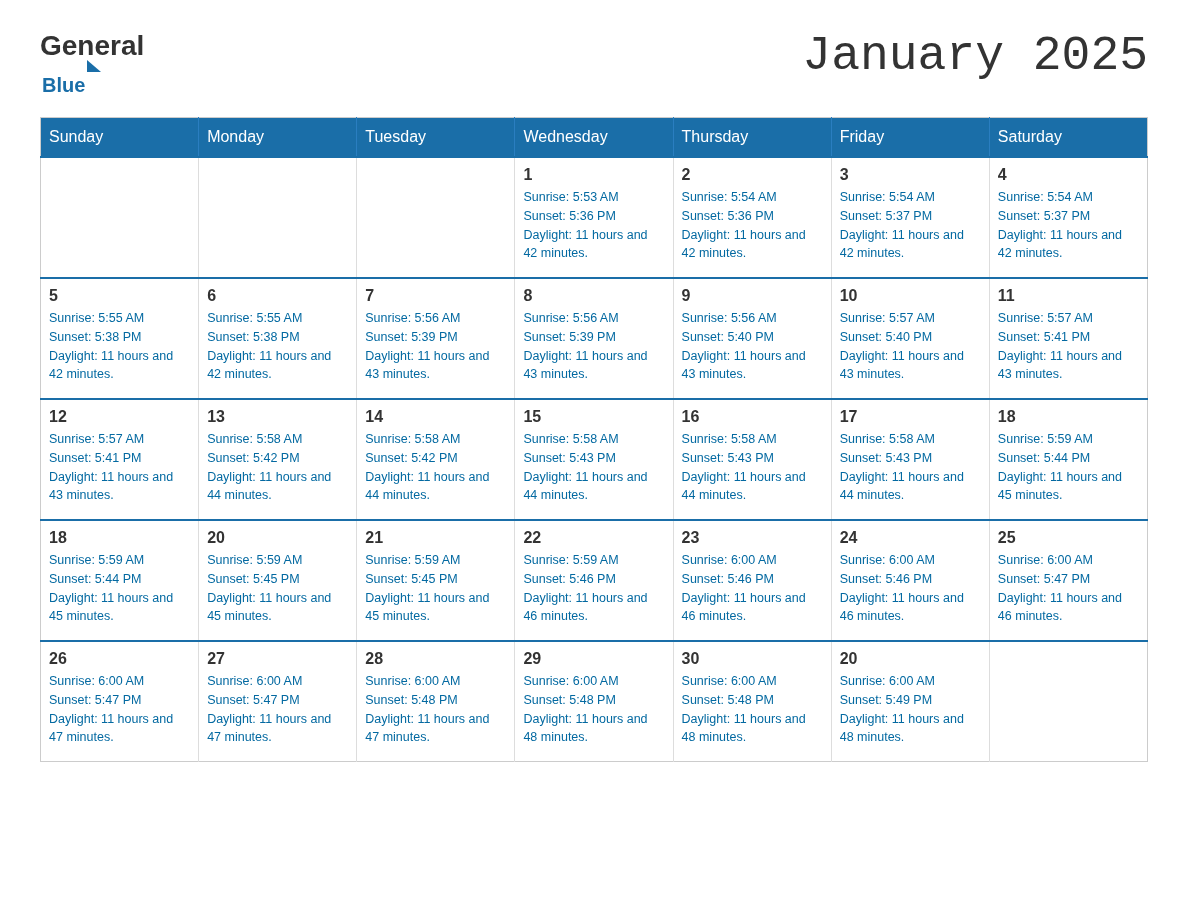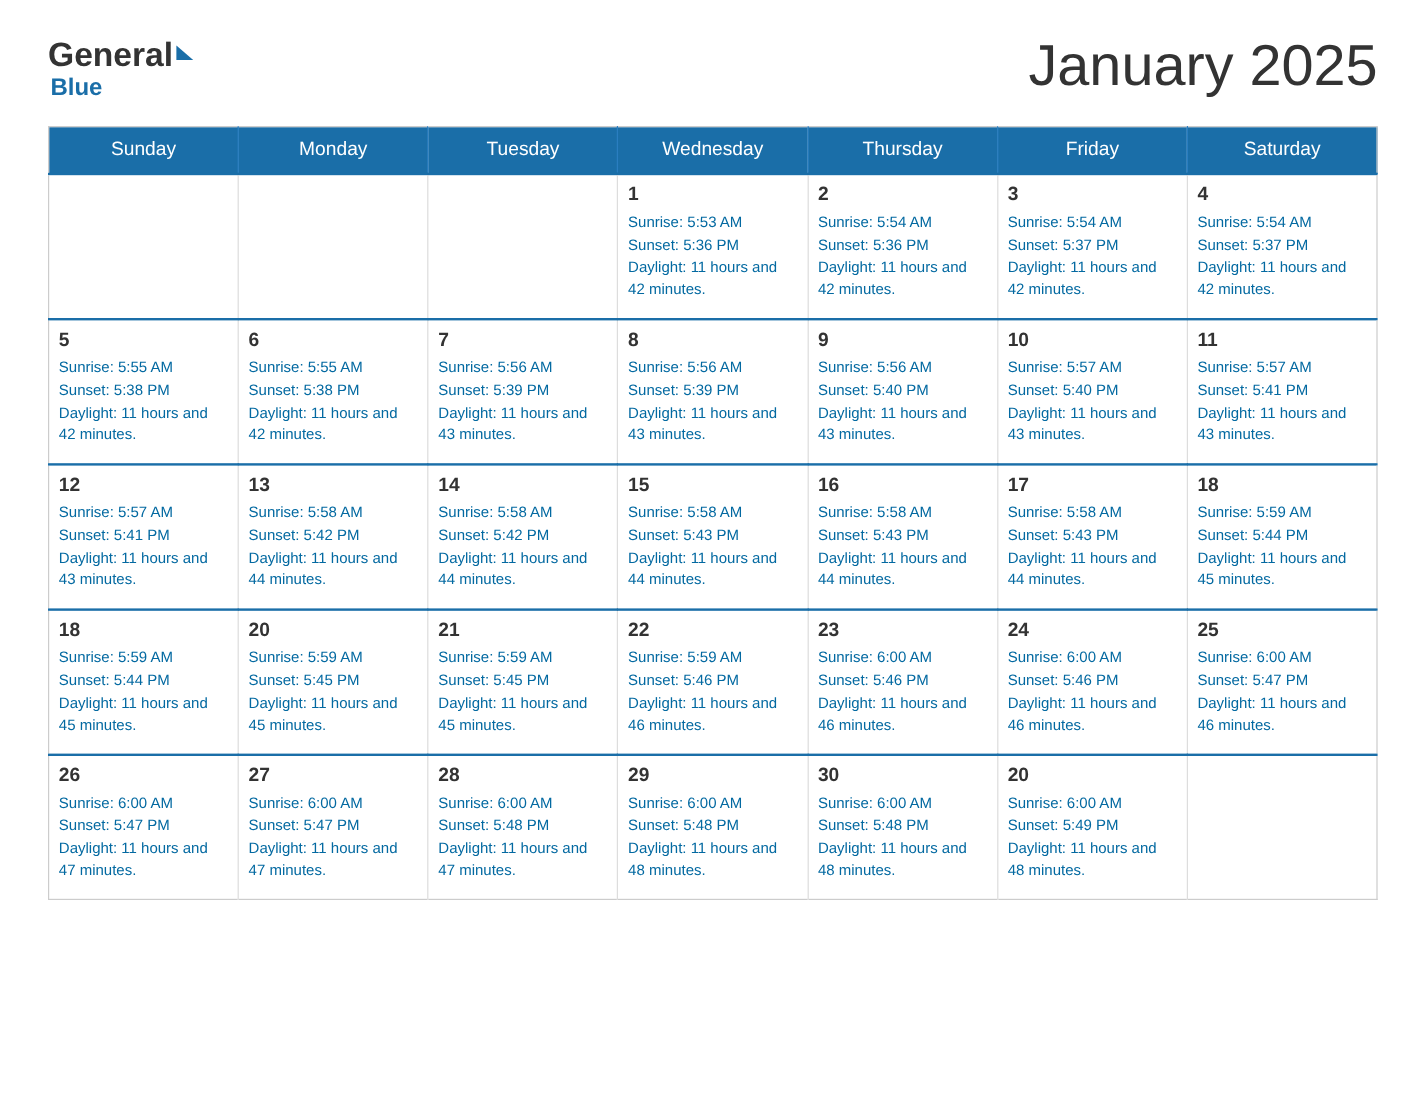--- a/index.html
+++ b/index.html
@@ -16,20 +16,21 @@
       align-items: flex-start;
       margin-bottom: 20px;
     }
     .logo {
       display: flex;
       align-items: center;
       gap: 0;
     }
     .title-block {
       text-align: right;
+      font-family: Liberation Mono, monospace;
     }
     .title-block h1 {
       font-size: 48px;
       font-weight: normal;
       color: #333;
       line-height: 1.1;
     }
     .title-block h2 {
       font-size: 20px;
       font-weight: normal;
@@ -39,21 +40,21 @@
       width: 100%;
       border-collapse: collapse;
       border: 1px solid #ccc;
     }
     .calendar thead tr th {
       background-color: #1a6ea8;
       color: #fff;
       padding: 10px 8px;
       font-size: 16px;
       font-weight: normal;
-      text-align: center;
+      text-align: left;
       border-right: 1px solid #2a7ec0;
     }
     .calendar thead tr th:last-child {
       border-right: none;
     }
     .calendar tbody tr {
       border-top: 2px solid #1a6ea8;
     }
     .calendar tbody tr td {
       vertical-align: top;
@@ -81,21 +82,21 @@
     }
     .empty-cell {
       background: #fff;
     }
   </style>
 </head>
 <body>
 
 <div class="header">
   <div class="logo">
-  <div style="display:flex;align-items:center;">
+  <div style="display:flex;align-items:center;flex-direction:column;">
     <span style="font-size:28px;font-weight:bold;color:#333;">General</span>
     <span style="display:inline-block;width:0;height:0;border-left:14px solid #1a6ea8;border-top:12px solid transparent;border-bottom:0;margin-left:3px;position:relative;top:-2px;"></span>
   </div>
   <div>
     <span style="font-size:20px;font-weight:bold;color:#1a6ea8;padding-left:2px;">Blue</span>
   </div>
 </div>
   <div class="title-block">
     <h1>January 2025</h1>
   </div>

